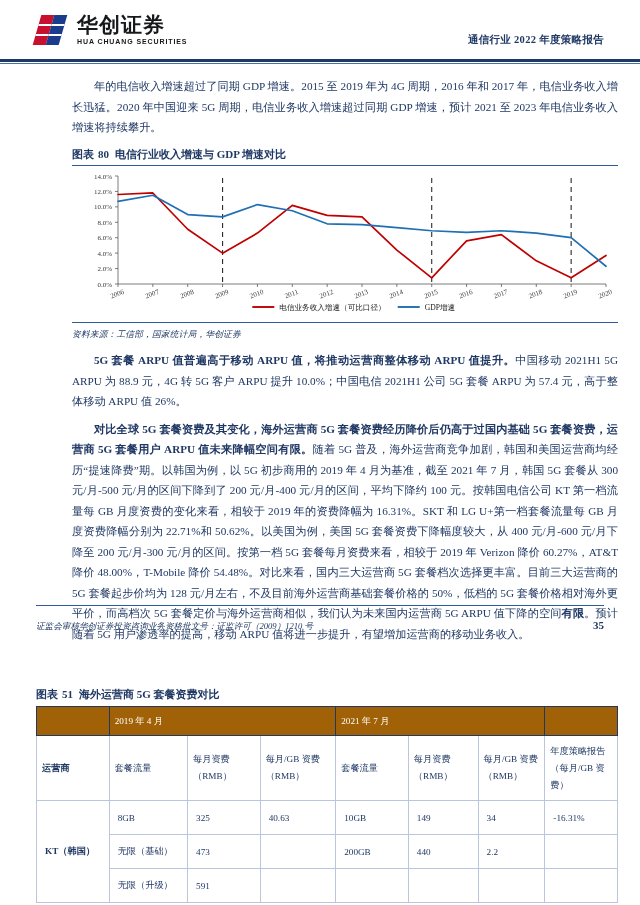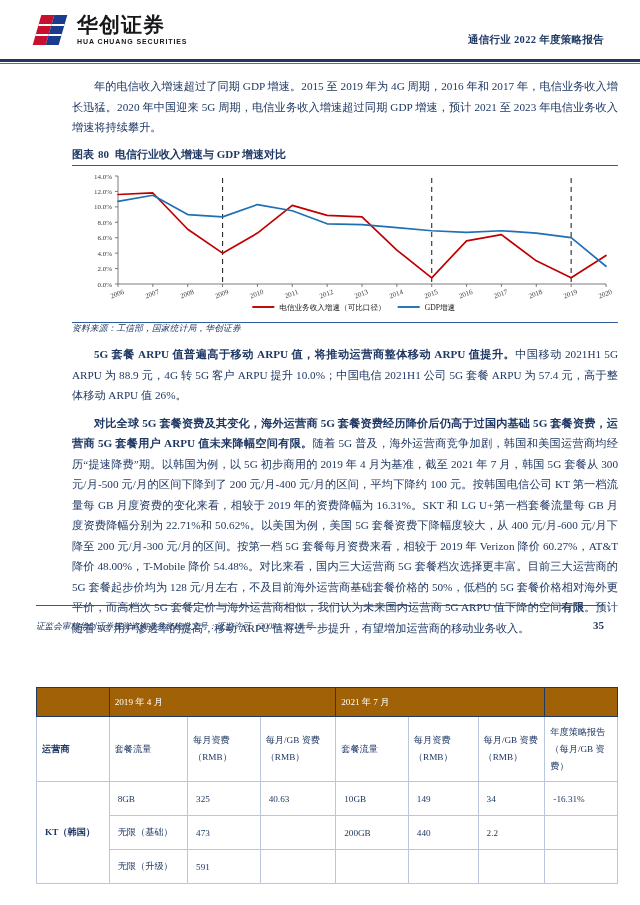--- a/index.html
+++ b/index.html
@@ -149,21 +149,21 @@
   .chart-box {
     position: relative;
     height: 150px;
     width: 100%;
   }
   .chart-svg { display: block; }
   .source {
     font-size: 8.7px;
     font-style: italic;
     color: #1F3864;
-    margin-top: 0;
+    margin-top: 6px;
     letter-spacing: 0.2px;
   }
 
   
   .exhibit51 { margin-top: 11px; }
   .exhibit51 .exhibit-title { margin-bottom: 4px; }
   table.tbl {
     width: 100%;
     border-collapse: collapse;
     font-size: 9.2px;
@@ -322,20 +322,23 @@
       <div class="source"><span>资料来源：</span><span>工信部，国家统计局，华创证券</span></div>
     </div>
 
     <p class="para" style="margin-top:9px;"><span class="b">5G 套餐 ARPU 值普遍高于移动 ARPU 值，将推动运营商整体移动 ARPU 值提升。</span><span>中国移动 2021H1 5G ARPU 为 88.9 元，4G 转 5G 客户 ARPU 提升 10.0%；中国电信 2021H1 公司 5G 套餐 ARPU 为 57.4 元，高于整体移动 ARPU 值 26%。</span></p>
 
     <p class="para" style="margin-top:7px;"><span class="b">对比全球 5G 套餐资费及其变化，海外运营商 5G 套餐资费经历降价后仍高于过国内基础 5G 套餐资费，运营商 5G 套餐用户 ARPU 值未来降幅空间有限。</span><span>随着 5G 普及，海外运营商竞争加剧，韩国和美国运营商均经历“提速降费”期。以韩国为例，以 5G 初步商用的 2019 年 4 月为基准，截至 2021 年 7 月，韩国 5G 套餐从 300 元/月-500 元/月的区间下降到了 200 元/月-400 元/月的区间，平均下降约 100 元。按韩国电信公司 KT 第一档流量每 GB 月度资费的变化来看，相较于 2019 年的资费降幅为 16.31%。SKT 和 LG U+第一档套餐流量每 GB 月度资费降幅分别为 22.71%和 50.62%。以美国为例，美国 5G 套餐资费下降幅度较大，从 400 元/月-600 元/月下降至 200 元/月-300 元/月的区间。按第一档 5G 套餐每月资费来看，相较于 2019 年 Verizon 降价 60.27%，AT&amp;T 降价 48.00%，T-Mobile 降价 54.48%。对比来看，国内三大运营商 5G 套餐档次选择更丰富。目前三大运营商的 5G 套餐起步价均为 128 元/月左右，不及目前海外运营商基础套餐价格的 50%，低档的 5G 套餐价格相对海外更平价，而高档次 5G 套餐定价与海外运营商相似，我们认为未来国内运营商 5G ARPU 值下降的空间</span><span class="b">有限</span><span>。预计随着 5G 用户渗透率的提高，移动 ARPU 值将进一步提升，有望增加运营商的移动业务收入。</span></p>
 
   </div>
 
   <div class="exhibit51" style="position:absolute; left:36px; right:22px; top:676px;">
+    <div class="exhibit-title">
+      <span>图表</span><span class="num">51</span><span>海外运营商 5G 套餐资费对比</span>
+    </div>
     <div class="tbl-wrap">
       <table class="tbl">
         <colgroup>
           <col style="width:12.5%">
           <col style="width:13.5%">
           <col style="width:12.5%">
           <col style="width:13%">
           <col style="width:12.5%">
           <col style="width:12%">
           <col style="width:11.5%">

